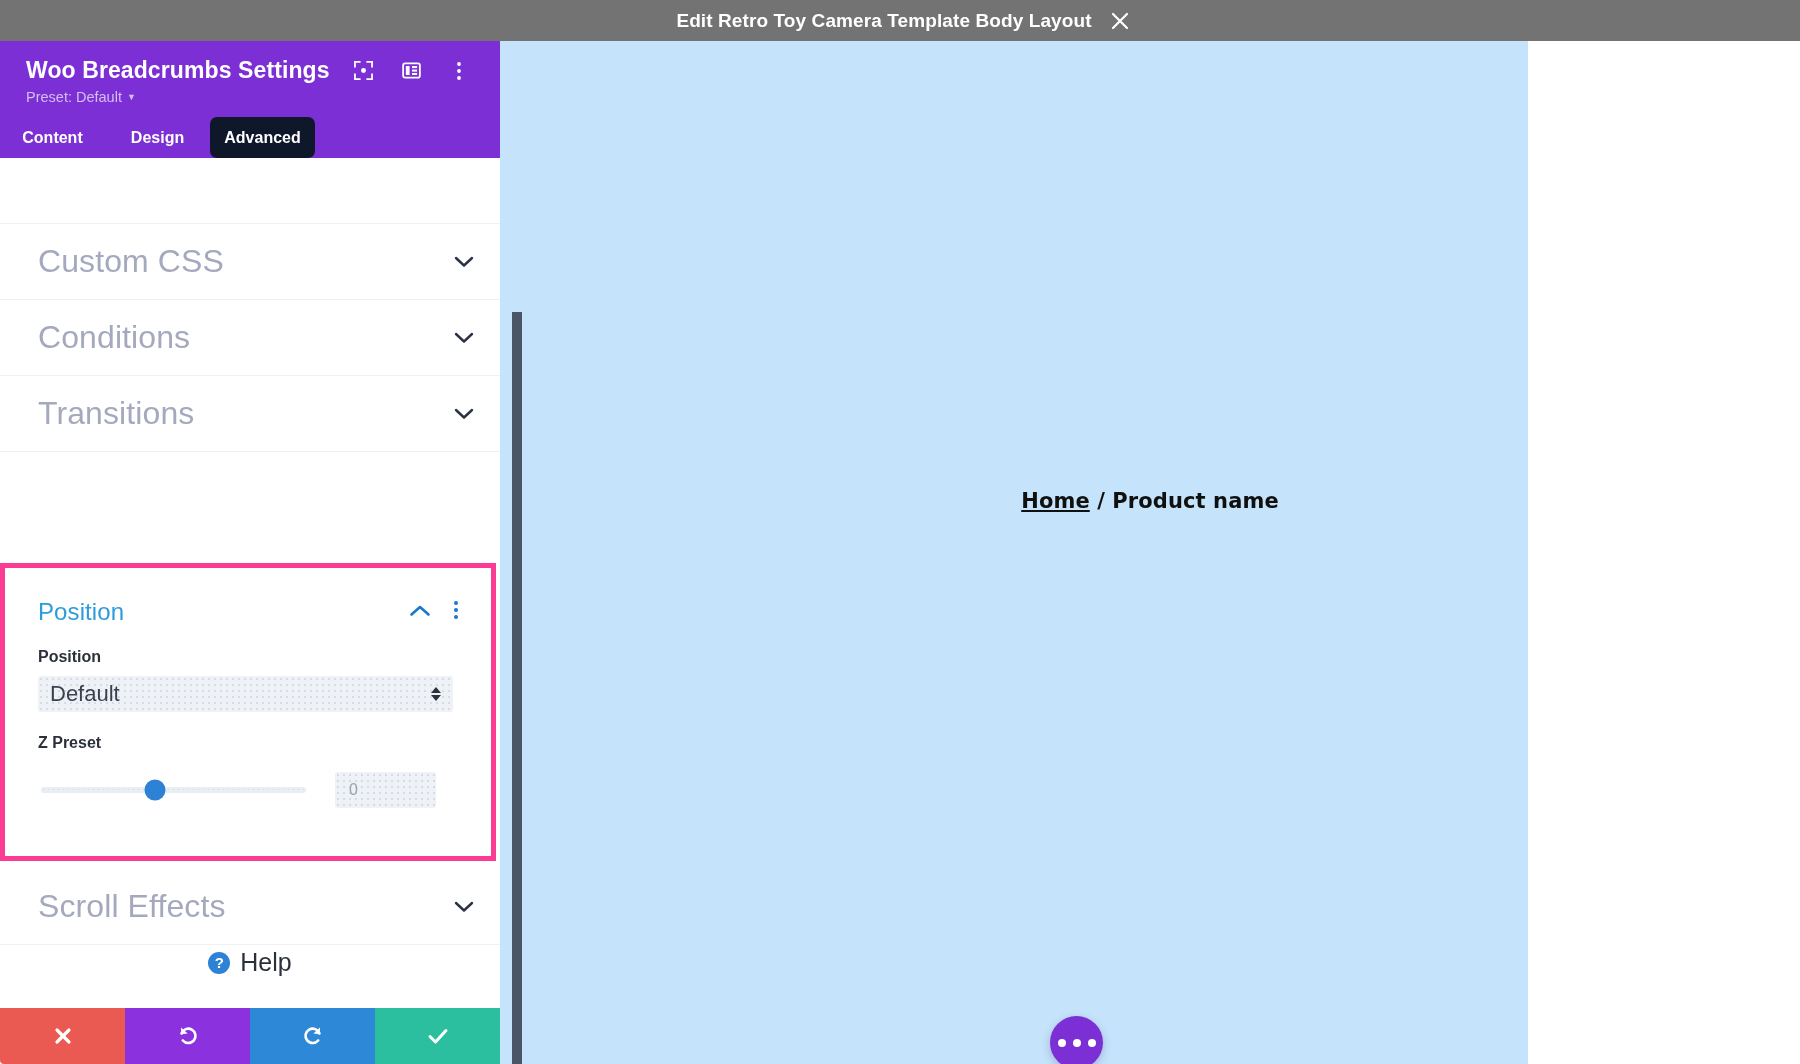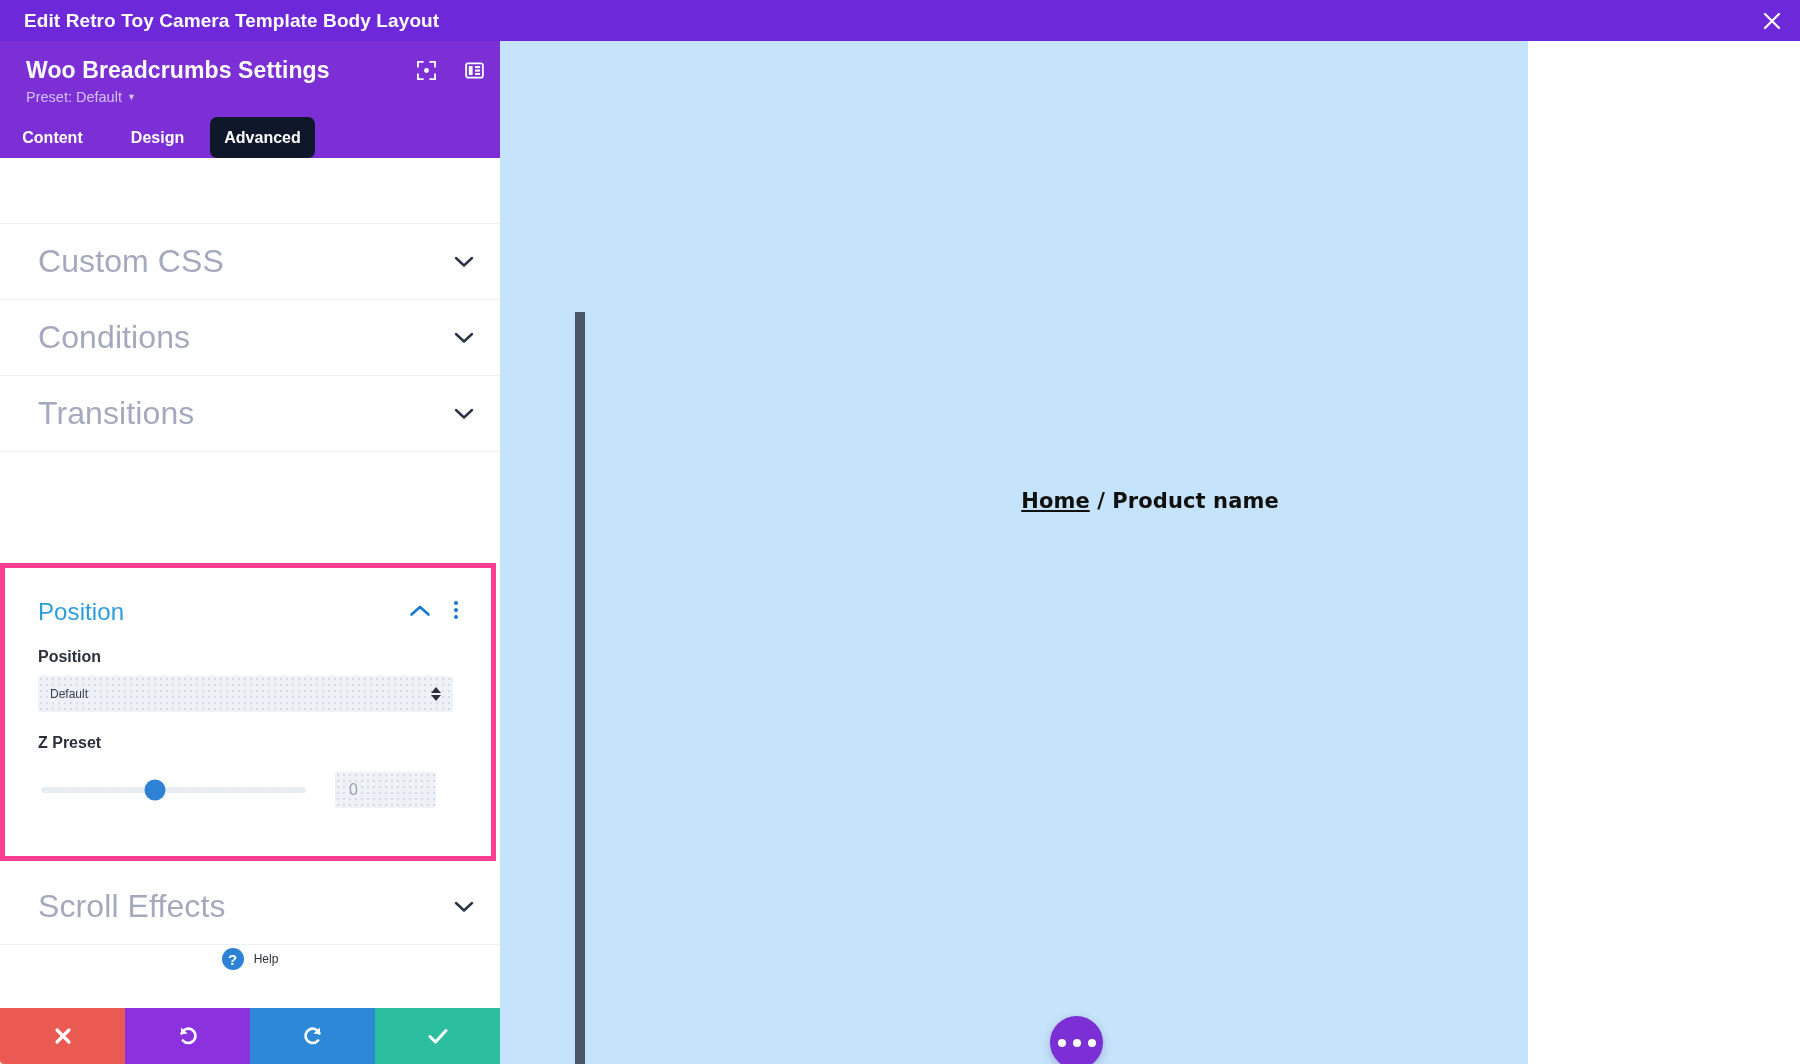--- a/index.html
+++ b/index.html
@@ -7,35 +7,35 @@
     width: 1800px; height: 1064px;
     font-family: "Liberation Sans", sans-serif;
     overflow: hidden;
     background: #ffffff;
   }
   #app { position: relative; width: 1800px; height: 1064px; }
 
   
   .titlebar {
     position: absolute; top: 0; left: 0; width: 1800px; height: 41px;
-    background: #6d28d9;
-    display: flex; align-items: center; justify-content: space-between;
+    background: #737373;
+    display: flex; align-items: center; justify-content: center;
   }
   .titlebar-text {
     color: #ffffff; font-size: 19px; font-weight: bold;
     padding-left: 24px; letter-spacing: 0.1px; white-space: nowrap;
   }
   .titlebar-close {
     width: 56px; height: 41px; display: flex; align-items: center; justify-content: center;
     cursor: pointer;
   }
 
   
   .panel {
-    position: absolute; top: 41px; left: 0; width: 585px; height: 1023px;
+    position: absolute; top: 41px; left: 0; width: 522px; height: 1023px;
     background: #ffffff; overflow: hidden;
   }
   .panel-header {
     background: #7b2fd4; padding: 16px 0 12px 0; position: relative;
   }
   .panel-header-row {
     display: flex; align-items: center; padding: 0 24px 0 26px;
   }
   .panel-title {
     color: #ffffff; font-size: 23px; font-weight: bold; letter-spacing: 0.1px;
@@ -93,21 +93,21 @@
     padding: 22px 0 10px 33px;
   }
   .select-wrap { padding: 0 33px 0 33px; }
   .ti-select {
     height: 36px; width: 415px; background-color: #eef1f6;
     background-image: radial-gradient(#d6dbe6 0.8px, transparent 0.8px);
     background-size: 6px 6px;
     border-radius: 3px; display: flex; align-items: center;
     padding: 0 12px 0 12px; cursor: pointer; position: relative;
   }
-  .ti-select span { font-size: 12px; color: #3a4050; }
+  .ti-select span { font-size: 22px; color: #3a4050; }
   .ti-stepper { margin-left:auto; display:flex; flex-direction:column; align-items:center; gap:2px; }
   .tri-up { width:0;height:0;border-left:5px solid transparent;border-right:5px solid transparent;border-bottom:6px solid #2b303a; }
   .tri-dn { width:0;height:0;border-left:5px solid transparent;border-right:5px solid transparent;border-top:6px solid #2b303a; }
 
   .slider-row { display:flex; align-items:center; padding: 10px 33px 0 36px; }
   .slider-track {
     position: relative; width: 265px; height: 6px; border-radius: 3px;
     background-color: #e9edf4;
     background-image: radial-gradient(#d2d8e4 0.7px, transparent 0.7px);
     background-size: 5px 5px;
@@ -128,21 +128,21 @@
 
   .help-row {
     display:flex; align-items:center; justify-content:center; gap:10px;
     padding-top: 76px; cursor:pointer;
   }
   .help-icon {
     width: 22px; height: 22px; border-radius:50%; background:#2d82d6;
     color:#fff; font-size:15px; font-weight:bold; display:flex;
     align-items:center; justify-content:center; line-height:1;
   }
-  .help-text { font-size: 12px; color:#2b303a; }
+  .help-text { font-size: 25px; color:#2b303a; }
 
   
   .panel-scrollbar {
     position:absolute; right:0; top:271px; width:10px; height:752px;
     background:#4a5568; z-index: 5; cursor: grab;
   }
 
   
   .actionbar {
     position:absolute; left:0; bottom:0; width:500px; height:56px;

